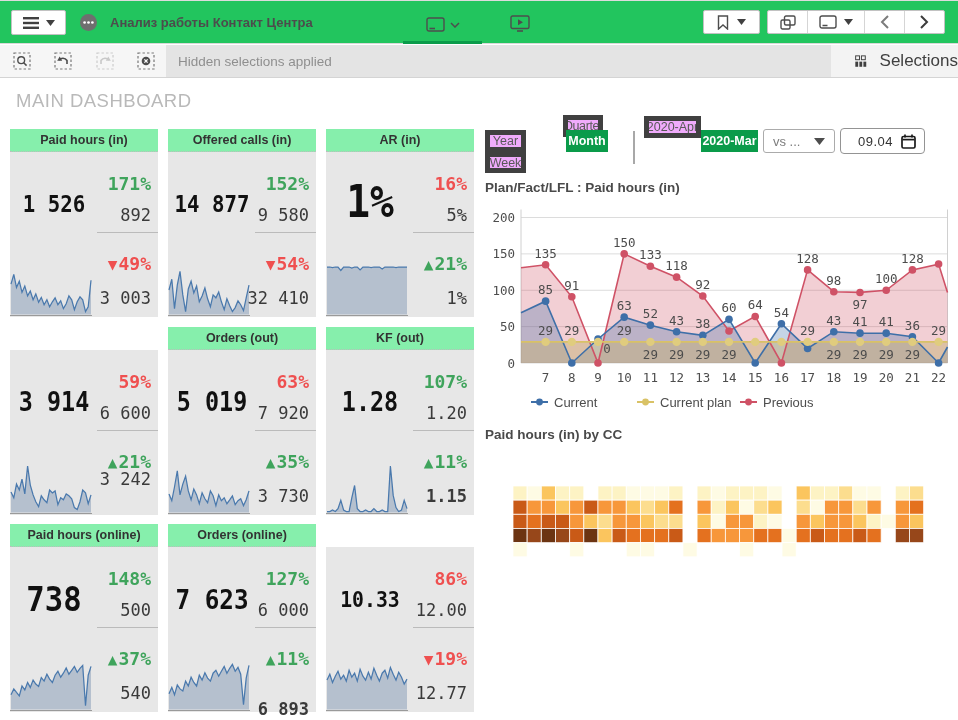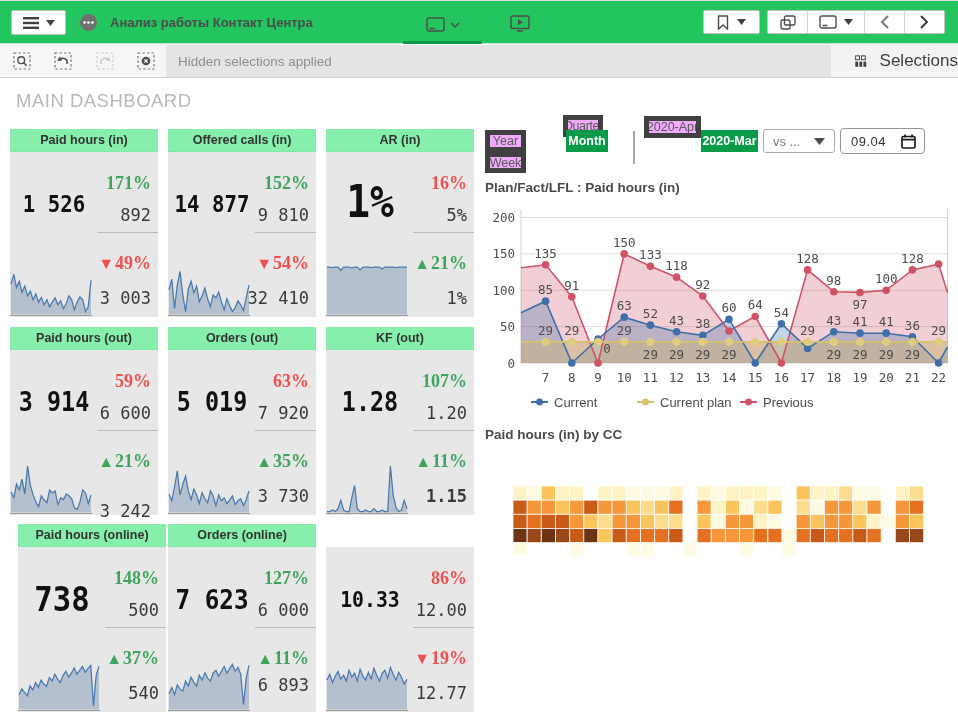--- a/index.html
+++ b/index.html
@@ -28,35 +28,35 @@
   #selections-label { font-size:17px; color:#3f3f3f; }
 
   
   #page-heading { position:absolute; left:16px; top:90px; font-size:18.5px; color:#b9b9b9; letter-spacing:0.5px; }
 
   
   .card { position:absolute; width:148px; height:188px; }
   .card-head { position:absolute; left:0; top:0; width:148px; height:23px; background:#86efac; border-bottom:1px dotted #bdbdbd; text-align:center; font-size:12.5px; font-weight:bold; color:#333; line-height:22px; white-space:nowrap; overflow:hidden; }
   .card-body { position:absolute; left:0; top:23px; width:148px; height:165px; background:#e7e7e7; }
   .big-val { position:absolute; left:1px; width:86px; text-align:center; font-weight:bold; color:#111; white-space:nowrap; }
-  .r-pct { position:absolute; right:7px; font-size:18px; font-weight:bold; white-space:nowrap;font-family:Liberation Serif, serif; }
+  .r-pct { position:absolute; right:7px; font-size:18px; font-weight:bold; white-space:nowrap; }
   .r-val { position:absolute; right:7px; font-size:17px; color:#3a3a3a; white-space:nowrap; }
   .r-div { position:absolute; left:87px; right:0; top:80px; border-top:1px solid #bbb; }
   .green { color:#3fa45c; }
   .red { color:#ef5050; }
   .tri { font-size:16px; letter-spacing:1px; }
   .spark { position:absolute; left:0; top:110px; }
 
   
   .fcell { position:absolute; background:#f0abfc; border:5px solid #404040; font-size:12.5px; color:#595959; display:flex; align-items:center; justify-content:center; white-space:nowrap; overflow:hidden; }
   .fcell.sel { background:#0a9b4a; border:none; color:#fff; font-weight:bold; }
   #filter-divider { position:absolute; left:633px; top:131px; width:2px; height:33px; background:#a8a8a8; }
   #vs-dropdown { position:absolute; left:763px; top:129px; width:72px; height:24px; background:#fff; border:1px solid #ababab; border-radius:3px; display:flex; align-items:center; }
   #vs-dropdown span.val { font-size:13px; color:#7d7d7d; padding-left:9px; flex:1; }
-  #date-input { position:absolute; left:840px; top:128px; width:85px; height:26px; background:#fff; border:1px solid #949494; border-radius:4px; display:flex; align-items:center; }
+  #date-input { position:absolute; left:840px; top:128px; width:85px; height:26px; background:#fff; border:1px solid #949494; border-radius:4px; display:flex; align-items:center;padding-left:7px; }
   #date-input span.val { font-size:13px; color:#333; padding-left:10px; flex:1; letter-spacing:0.5px; }
 
   
   #linechart-title { position:absolute; left:485px; top:180px; font-size:13.5px; font-weight:bold; color:#4a4a4a; }
   #linechart { position:absolute; left:480px; top:196px; }
   #legend { position:absolute; left:480px; top:394px; width:470px; height:16px; }
   .legend-item { position:absolute; top:0; height:16px; display:flex; align-items:center; gap:6px; }
   .legend-text { font-size:13px; color:#4d4d4d; }
   #heatmap-title { position:absolute; left:485px; top:427px; font-size:13.5px; font-weight:bold; color:#4a4a4a; }
   #heatmap { position:absolute; left:513px; top:486px; }
@@ -198,21 +198,21 @@
             <line x1="0" y1="53.5" x2="82" y2="53.5" stroke="#9a9a9a" stroke-width="1.2"></line>
           </svg>
         </div>
       </div>
     </div>
     <div class="card" style="left: 168px; top: 129px;">
       <div class="card-head">Offered calls (in)</div>
       <div class="card-body">
         <div class="big-val mono" style="font-size: 23px; top: 39px; transform: scaleX(0.9);">14 877</div>
         <div class="r-pct mono green" style="top: 21px;">152%</div>
-        <div class="r-val mono" style="top: 53px;">9 810</div>
+        <div class="r-val mono" style="top: 53px;">9 580</div>
         <div class="r-div"></div>
         <div class="r-pct mono red" style="top: 101px;"><span class="tri">▼</span>54%</div>
         <div class="r-val mono" style="top: 136px;">32 410</div>
         <div class="spark">
           <svg width="82" height="54">
             <polygon points="1,52.5 1.0,28.0 3.8,17.2 6.5,46.6 9.3,23.1 12.0,9.4 14.8,32.9 17.6,49.6 20.3,27.0 23.1,19.2 25.8,30.9 28.6,24.1 31.3,39.8 34.1,33.9 36.9,26.0 39.6,36.8 42.4,44.7 45.1,32.9 47.9,35.8 50.7,30.0 53.4,39.8 56.2,47.6 58.9,36.8 61.7,43.7 64.4,49.6 67.2,45.6 70.0,38.8 72.7,42.7 75.5,48.6 78.2,35.8 81.0,23.1 81,52.5" fill="rgba(100,130,165,0.38)"></polygon>
             <polyline points="1.0,28.0 3.8,17.2 6.5,46.6 9.3,23.1 12.0,9.4 14.8,32.9 17.6,49.6 20.3,27.0 23.1,19.2 25.8,30.9 28.6,24.1 31.3,39.8 34.1,33.9 36.9,26.0 39.6,36.8 42.4,44.7 45.1,32.9 47.9,35.8 50.7,30.0 53.4,39.8 56.2,47.6 58.9,36.8 61.7,43.7 64.4,49.6 67.2,45.6 70.0,38.8 72.7,42.7 75.5,48.6 78.2,35.8 81.0,23.1" fill="none" stroke="#4a79ad" stroke-width="1.25"></polyline>
             <line x1="0" y1="53.5" x2="82" y2="53.5" stroke="#9a9a9a" stroke-width="1.2"></line>
           </svg>
         </div>
@@ -230,28 +230,27 @@
         <div class="spark">
           <svg width="82" height="54">
             <polygon points="1,52.5 1.0,5.0 3.8,5.0 6.5,5.5 9.3,5.0 12.0,5.0 14.8,8.4 17.6,5.0 20.3,5.0 23.1,5.0 25.8,6.0 28.6,5.0 31.3,5.0 34.1,7.9 36.9,5.0 39.6,5.0 42.4,5.0 45.1,5.5 47.9,5.0 50.7,5.0 53.4,5.0 56.2,6.9 58.9,5.0 61.7,5.0 64.4,5.0 67.2,5.0 70.0,5.5 72.7,5.0 75.5,5.0 78.2,5.0 81.0,5.0 81,52.5" fill="rgba(100,130,165,0.38)"></polygon>
             <polyline points="1.0,5.0 3.8,5.0 6.5,5.5 9.3,5.0 12.0,5.0 14.8,8.4 17.6,5.0 20.3,5.0 23.1,5.0 25.8,6.0 28.6,5.0 31.3,5.0 34.1,7.9 36.9,5.0 39.6,5.0 42.4,5.0 45.1,5.5 47.9,5.0 50.7,5.0 53.4,5.0 56.2,6.9 58.9,5.0 61.7,5.0 64.4,5.0 67.2,5.0 70.0,5.5 72.7,5.0 75.5,5.0 78.2,5.0 81.0,5.0" fill="none" stroke="#4a79ad" stroke-width="1.25"></polyline>
             <line x1="0" y1="53.5" x2="82" y2="53.5" stroke="#9a9a9a" stroke-width="1.2"></line>
           </svg>
         </div>
       </div>
     </div>
     <div class="card" style="left: 10px; top: 326.5px;">
-      <div class="card-head">Paid hours (out)</div>
       <div class="card-body">
         <div class="big-val mono" style="font-size: 26px; top: 37px; transform: scaleX(0.9);">3 914</div>
         <div class="r-pct mono red" style="top: 21px;">59%</div>
         <div class="r-val mono" style="top: 53px;">6 600</div>
         <div class="r-div"></div>
         <div class="r-pct mono green" style="top: 101px;"><span class="tri">▲</span>21%</div>
-        <div class="r-val mono" style="top: 151px;">3 242</div>
+        <div class="r-val mono" style="top: 119px;">3 242</div>
         <div class="spark">
           <svg width="82" height="54">
             <polygon points="1,52.5 1.0,31.9 3.8,37.8 6.5,24.1 9.3,30.0 12.0,19.2 14.8,33.9 17.6,6.0 20.3,25.1 23.1,34.9 25.8,41.7 28.6,46.6 31.3,35.8 34.1,39.8 36.9,42.7 39.6,30.0 42.4,32.9 45.1,30.9 47.9,44.7 50.7,37.8 53.4,39.8 56.2,33.9 58.9,35.8 61.7,38.8 64.4,47.6 67.2,49.6 70.0,41.7 72.7,30.0 75.5,32.9 78.2,43.7 81.0,34.9 81,52.5" fill="rgba(100,130,165,0.38)"></polygon>
             <polyline points="1.0,31.9 3.8,37.8 6.5,24.1 9.3,30.0 12.0,19.2 14.8,33.9 17.6,6.0 20.3,25.1 23.1,34.9 25.8,41.7 28.6,46.6 31.3,35.8 34.1,39.8 36.9,42.7 39.6,30.0 42.4,32.9 45.1,30.9 47.9,44.7 50.7,37.8 53.4,39.8 56.2,33.9 58.9,35.8 61.7,38.8 64.4,47.6 67.2,49.6 70.0,41.7 72.7,30.0 75.5,32.9 78.2,43.7 81.0,34.9" fill="none" stroke="#4a79ad" stroke-width="1.25"></polyline>
             <line x1="0" y1="53.5" x2="82" y2="53.5" stroke="#9a9a9a" stroke-width="1.2"></line>
           </svg>
         </div>
       </div>
     </div>
     <div class="card" style="left: 168px; top: 326.5px;">
@@ -283,21 +282,21 @@
         <div class="r-val mono" style="top: 136px; font-weight: bold;">1.15</div>
         <div class="spark">
           <svg width="82" height="54">
             <polygon points="1,52.5 1.0,51.5 3.8,51.5 6.5,50.0 9.3,51.5 12.0,48.6 14.8,40.3 17.6,50.0 20.3,51.5 23.1,51.5 25.8,37.8 28.6,25.5 31.3,48.6 34.1,51.5 36.9,51.5 39.6,50.0 42.4,51.5 45.1,51.5 47.9,48.6 50.7,51.5 53.4,51.5 56.2,50.0 58.9,51.5 61.7,51.5 64.4,6.0 67.2,35.4 70.0,47.6 72.7,51.5 75.5,50.0 78.2,40.3 81.0,48.6 81,52.5" fill="rgba(100,130,165,0.38)"></polygon>
             <polyline points="1.0,51.5 3.8,51.5 6.5,50.0 9.3,51.5 12.0,48.6 14.8,40.3 17.6,50.0 20.3,51.5 23.1,51.5 25.8,37.8 28.6,25.5 31.3,48.6 34.1,51.5 36.9,51.5 39.6,50.0 42.4,51.5 45.1,51.5 47.9,48.6 50.7,51.5 53.4,51.5 56.2,50.0 58.9,51.5 61.7,51.5 64.4,6.0 67.2,35.4 70.0,47.6 72.7,51.5 75.5,50.0 78.2,40.3 81.0,48.6" fill="none" stroke="#4a79ad" stroke-width="1.25"></polyline>
             <line x1="0" y1="53.5" x2="82" y2="53.5" stroke="#9a9a9a" stroke-width="1.2"></line>
           </svg>
         </div>
       </div>
     </div>
-    <div class="card" style="left: 18px; top: 524px;">
+    <div class="card" style="left: 10px; top: 524px;">
       <div class="card-head">Paid hours (online)</div>
       <div class="card-body">
         <div class="big-val mono" style="font-size: 34px; top: 32px; transform: scaleX(0.9);">738</div>
         <div class="r-pct mono green" style="top: 21px;">148%</div>
         <div class="r-val mono" style="top: 53px;">500</div>
         <div class="r-div"></div>
         <div class="r-pct mono green" style="top: 101px;"><span class="tri">▲</span>37%</div>
         <div class="r-val mono" style="top: 136px;">540</div>
         <div class="spark">
           <svg width="82" height="54">
@@ -309,21 +308,21 @@
       </div>
     </div>
     <div class="card" style="left: 168px; top: 524px;">
       <div class="card-head">Orders (online)</div>
       <div class="card-body">
         <div class="big-val mono" style="font-size: 27px; top: 37px; transform: scaleX(0.9);">7 623</div>
         <div class="r-pct mono green" style="top: 21px;">127%</div>
         <div class="r-val mono" style="top: 53px;">6 000</div>
         <div class="r-div"></div>
         <div class="r-pct mono green" style="top: 101px;"><span class="tri">▲</span>11%</div>
-        <div class="r-val mono" style="top: 128px;">6 893</div>
+        <div class="r-val mono" style="top: 152px; font-weight: bold;">6 893</div>
         <div class="spark">
           <svg width="82" height="54">
             <polygon points="1,52.5 1.0,36.8 3.8,30.4 6.5,37.8 9.3,28.0 12.0,31.9 14.8,33.9 17.6,24.1 20.3,29.0 23.1,20.2 25.8,25.5 28.6,29.0 31.3,18.2 34.1,23.1 36.9,15.8 39.6,21.1 42.4,24.1 45.1,16.2 47.9,13.3 50.7,19.2 53.4,14.3 56.2,9.4 58.9,16.2 61.7,11.3 64.4,7.4 67.2,14.3 70.0,10.4 72.7,17.2 75.5,47.6 78.2,21.1 81.0,8.4 81,52.5" fill="rgba(100,130,165,0.38)"></polygon>
             <polyline points="1.0,36.8 3.8,30.4 6.5,37.8 9.3,28.0 12.0,31.9 14.8,33.9 17.6,24.1 20.3,29.0 23.1,20.2 25.8,25.5 28.6,29.0 31.3,18.2 34.1,23.1 36.9,15.8 39.6,21.1 42.4,24.1 45.1,16.2 47.9,13.3 50.7,19.2 53.4,14.3 56.2,9.4 58.9,16.2 61.7,11.3 64.4,7.4 67.2,14.3 70.0,10.4 72.7,17.2 75.5,47.6 78.2,21.1 81.0,8.4" fill="none" stroke="#4a79ad" stroke-width="1.25"></polyline>
             <line x1="0" y1="53.5" x2="82" y2="53.5" stroke="#9a9a9a" stroke-width="1.2"></line>
           </svg>
         </div>
       </div>
     </div>
     <div class="card" style="left: 326px; top: 524px;">

